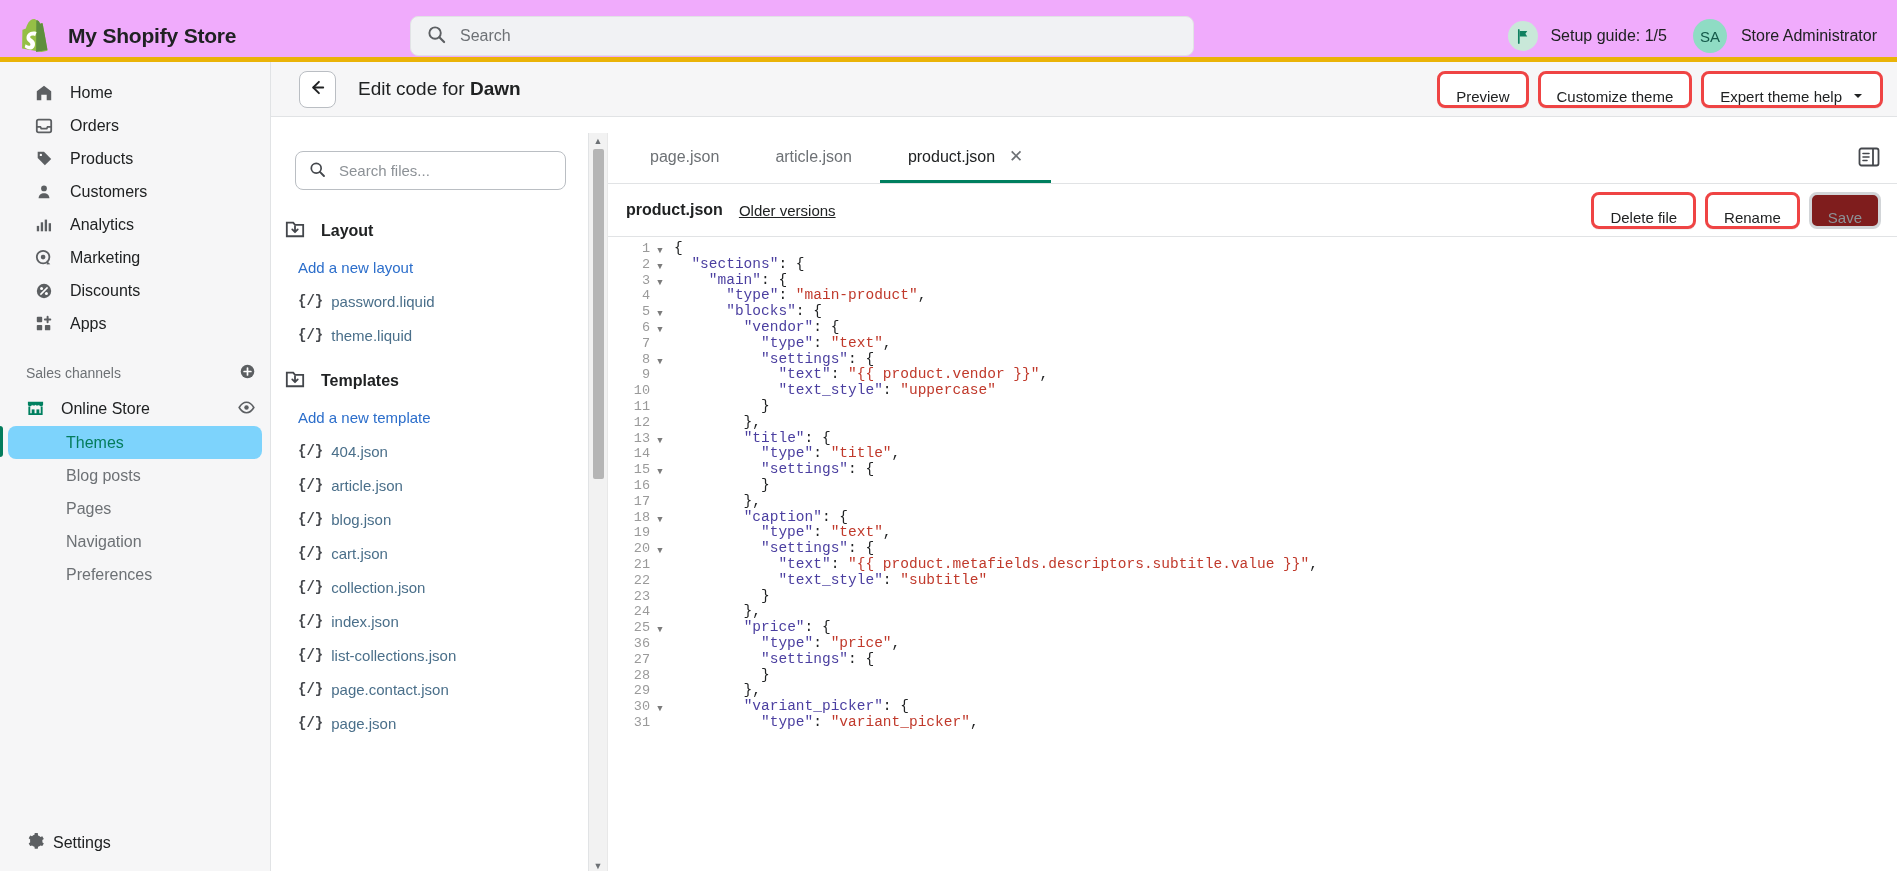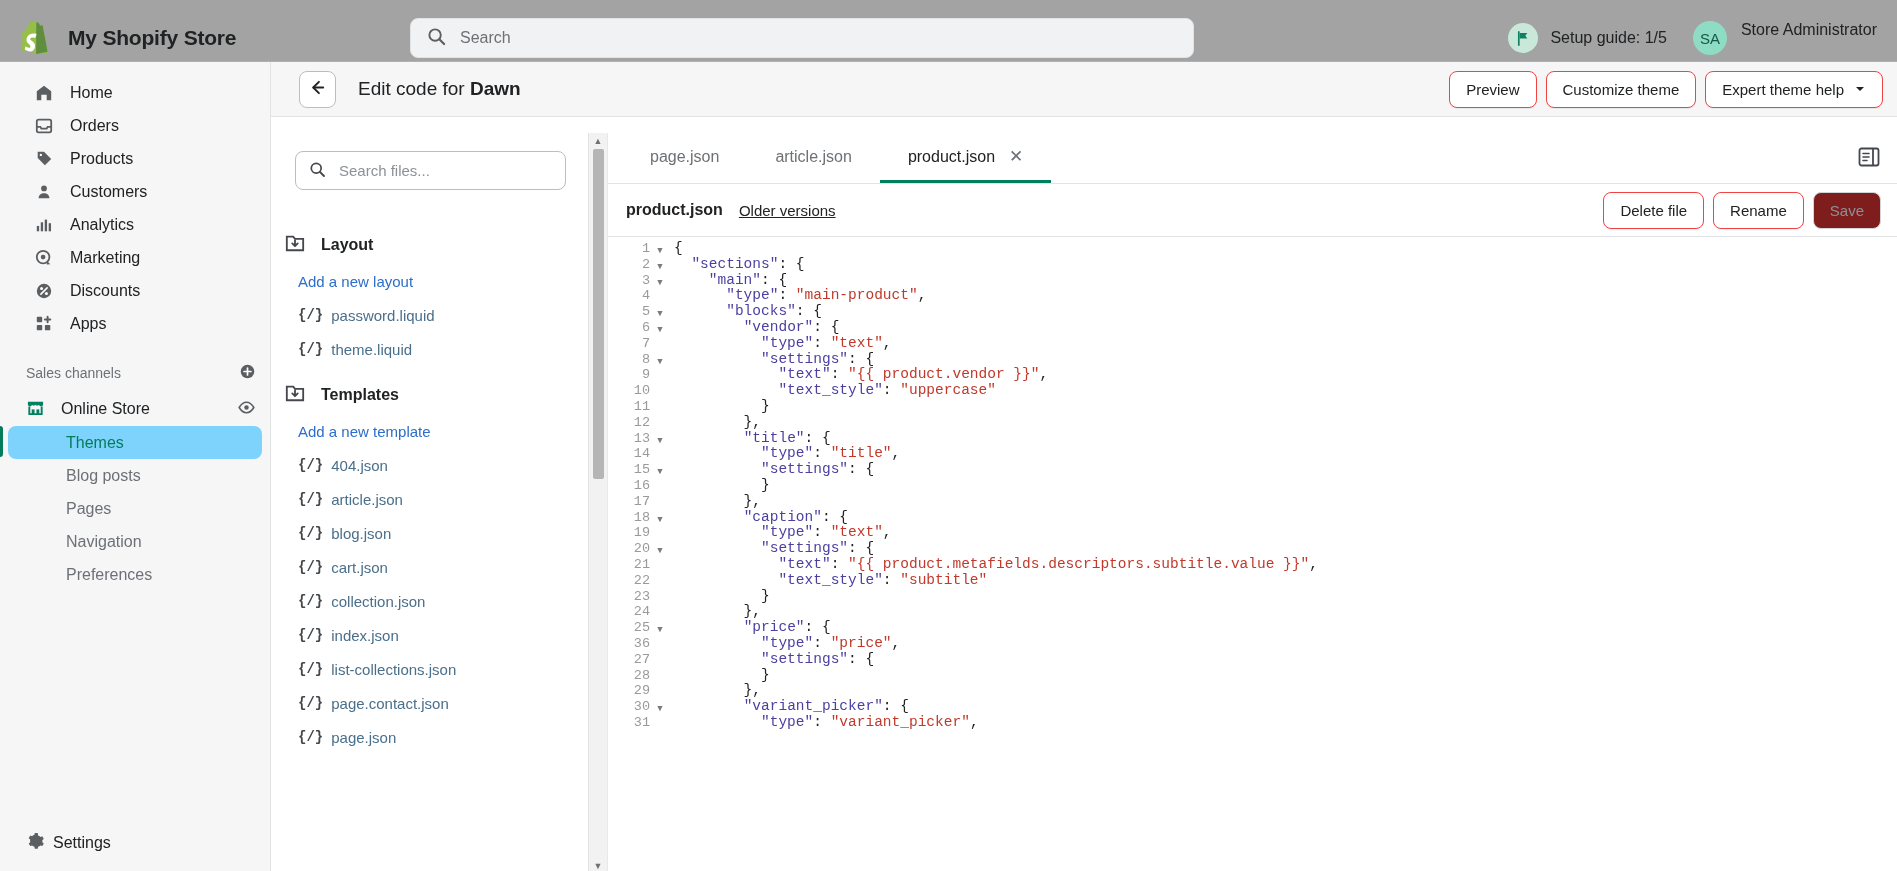--- a/index.html
+++ b/index.html
@@ -10,22 +10,22 @@
     background:#ffffff;
     color:#202223;
     overflow:hidden;
     font-size:15px;
   }
   .app { display:flex; flex-direction:column; height:871px; }
 
   
   .topbar {
     height:62px; flex:0 0 62px;
-    background:#a3a3a3;
-    border-bottom:1px solid #eab308;
+    background:#f0abfc;
+    border-bottom:5px solid #eab308;
     display:flex; align-items:center;
     padding:15px 16px 0 22px;
     position:relative;
   }
   .brand { display:flex; align-items:center; gap:16px; width:340px; flex:0 0 340px; }
   .shopify-bag { width:30px; height:34px; position:relative; }
   .shopify-bag svg { display:block; }
   .store-name { font-size:21px; font-weight:700; color:#202223; letter-spacing:-.2px; white-space:nowrap; }
 
   .searchwrap { flex:0 0 660px; margin-left:48px; }
@@ -34,21 +34,21 @@
     display:flex; align-items:center; gap:14px; padding:0 16px; width:784px;
   }
   .searchbox .ph { color:#6d7175; font-size:16px; }
   .topright { margin-left:auto; display:flex; align-items:center; gap:26px; padding-right:4px; }
   .setup { display:flex; align-items:center; gap:12px; }
   .flagcircle {
     width:30px; height:30px; border-radius:50%; background:#c9e8d9;
     display:flex; align-items:center; justify-content:center;
   }
   .setup-label { font-size:16px; color:#202223; white-space:nowrap;text-align:center; }
-  .userchip { display:flex; align-items:flex-start; gap:14px; }
+  .userchip { display:flex; align-items:center; gap:14px; }
   .avatar {
     width:34px; height:34px; border-radius:50%; background:#8fdcc4; color:#14594a;
     display:flex; align-items:center; justify-content:center; font-size:15px; font-weight:500;
   }
   .username { font-size:16px; color:#202223; white-space:nowrap; }
 
   
   .body { flex:1 1 auto; display:flex; min-height:0; }
 
   
@@ -100,35 +100,35 @@
     display:flex; align-items:center; padding:0 14px 0 28px; gap:22px;
   }
   .backbtn {
     width:37px; height:37px; border:1px solid #babec3; border-radius:8px; background:#fff;
     display:flex; align-items:center; justify-content:center; cursor:pointer;
   }
   .page-title { font-size:19px; color:#202223; white-space:nowrap; }
   .page-title b { font-weight:700; }
   .head-actions { margin-left:auto; display:flex; align-items:center; gap:9px; }
   .btn {
-    height:37px; border:1px solid #ef4444; border-radius:8px; background:#fff;
-    display:flex; align-items:center; gap:10px; padding:0 16px;
+    height:37px; border:3px solid #ef4444; border-radius:8px; background:#fff;
+    display:flex; align-items:flex-end; gap:10px; padding:0 16px;
     font-size:15px; color:#202223; cursor:pointer; white-space:nowrap;
     box-shadow:0 1px 0 rgba(0,0,0,.05);
   }
 
   .editor-area { flex:1 1 auto; display:flex; min-height:0; }
 
   
   .filetree {
     width:318px; flex:0 0 318px; background:#fff; border-right:1px solid #e1e3e5;
     display:flex; flex-direction:column; min-height:0; padding-top:18px;
   }
   .filesearch {
-    margin:0 22px 14px 24px; height:39px; border:1px solid #babec3; border-radius:8px;
+    margin:0 22px 0 24px; height:39px; border:1px solid #babec3; border-radius:8px;
     display:flex; align-items:center; gap:13px; padding:0 13px; background:#fff;
   }
   .filesearch .ph { color:#8c9196; font-size:15px; }
   .tree-scroll { overflow:hidden; padding-top:22px; flex:1 1 auto; }
   .folder-row {
     display:flex; align-items:center; gap:16px; padding:0 0 0 14px;
     height:38px; font-size:16px; font-weight:700; color:#202223;
   }
   .tree-link {
     height:34px; display:flex; align-items:center; padding-left:27px;

